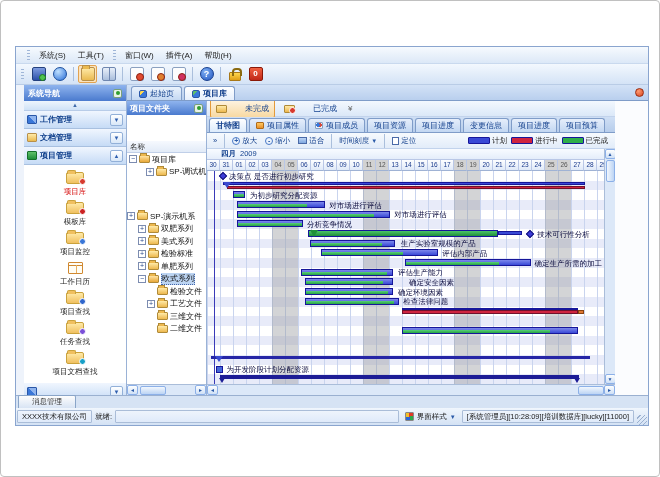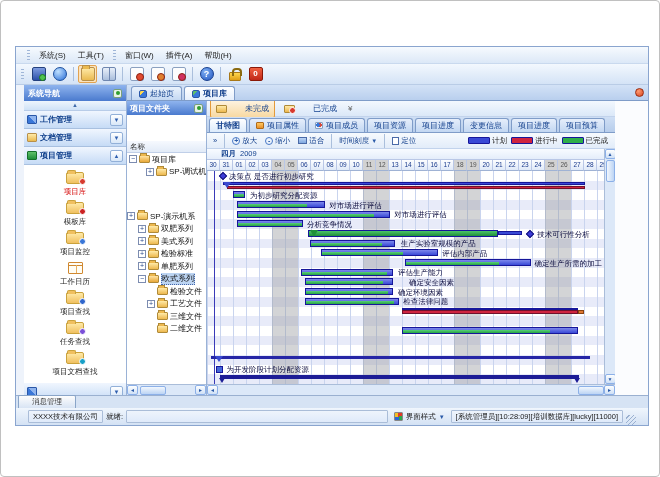--- a/index.html
+++ b/index.html
@@ -139,21 +139,21 @@
   .m-tri{width:0;height:0;border-left:4px solid transparent;border-right:4px solid transparent;border-top:6px solid #3a4ad0;}
   .m-down-arrow{width:0;height:0;border-left:4px solid transparent;border-right:4px solid transparent;border-top:7px solid #1f8f3a;}
   .m-square{width:7px;height:7px;background:#4466d8;border:1px solid #16169a;}
   .glabel{position:absolute;font-size:7.5px;color:#0a0a3c;white-space:nowrap;line-height:9px;}
   .vscroll{position:absolute;right:0;top:0;bottom:0;width:11px;background:#dce8f8;border-left:1px solid #aabdd9;display:flex;flex-direction:column;align-items:center;}
   .vthumb{width:9px;height:22px;background:linear-gradient(90deg,#f2f7fd,#bcd4f4);border:1px solid #8cb0e8;border-radius:2px;margin-top:1px;}
   .vspace{flex:1;}
   
   .msgrow{height:13px;background:#d6e3f4;border-top:1px solid #9ab0d0;display:flex;align-items:flex-end;padding-left:2px;}
   .msgtab{width:58px;height:13px;background:linear-gradient(#fdfdfd,#d8e4f4);border:1px solid #8aa5c8;border-bottom:none;border-radius:2px 2px 0 0;font-size:7.5px;color:#333;text-align:center;line-height:12px;}
-  .statusbar{height:17px;background:linear-gradient(#f0f6fd,#d4e2f4);display:flex;align-items:center;padding:0 12px;gap:3px;font-size:7.5px;color:#222;}
+  .statusbar{height:17px;background:linear-gradient(#f0f6fd,#d4e2f4);display:flex;align-items:center;padding:0 1px;gap:3px;font-size:7.5px;color:#222;}
   .scell{border:1px solid #aabdd8;border-radius:1px;background:linear-gradient(#eef4fc,#dfeafa);padding:1px 4px;height:13px;line-height:10px;white-space:nowrap;}
   .sspacer{flex:1;height:13px;border:1px solid #aabdd8;border-radius:1px;background:linear-gradient(#eef4fc,#dfeafa);}
   .stylebtn{display:flex;align-items:center;gap:3px;padding:0 3px;height:13px;}
   .styleic{width:9px;height:9px;border-radius:1px;background:conic-gradient(#e23a2a 0 25%,#2fa84a 25% 50%,#2a66d8 50% 75%,#f2c028 75%);border:1px solid #888;}
   .gripcorner{width:10px;height:10px;background:repeating-linear-gradient(135deg,transparent 0,transparent 2px,#9ab0d0 2px,#9ab0d0 3px);align-self:flex-end;}
 </style>
 </head>
 <body>
 
 <div class="frame">

